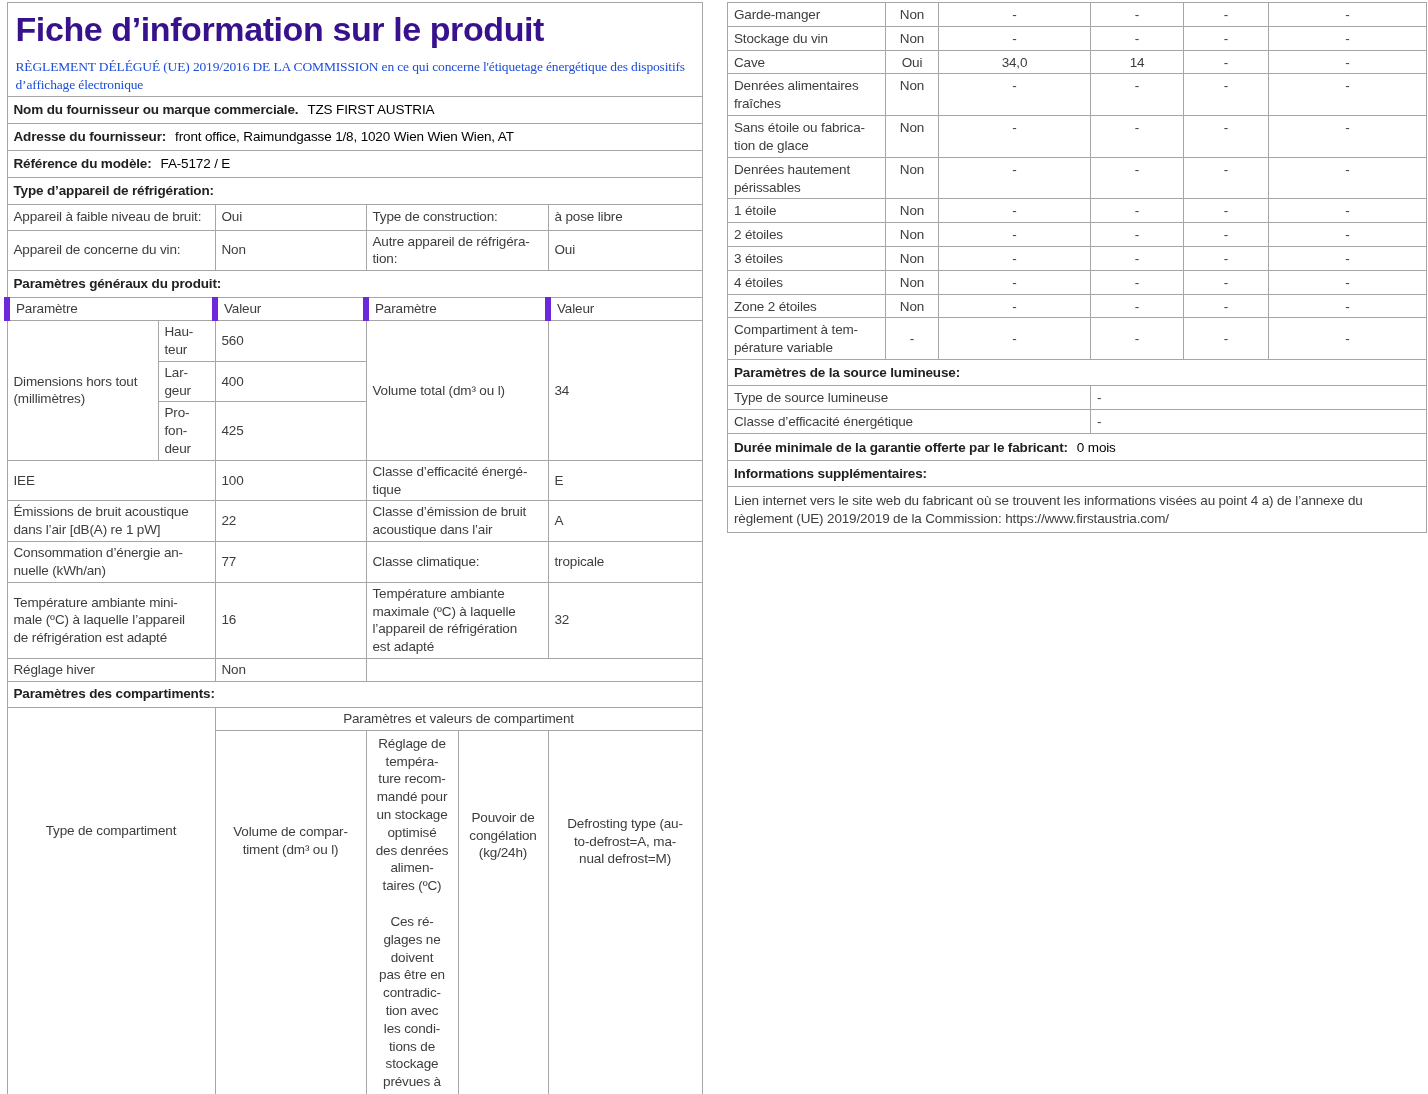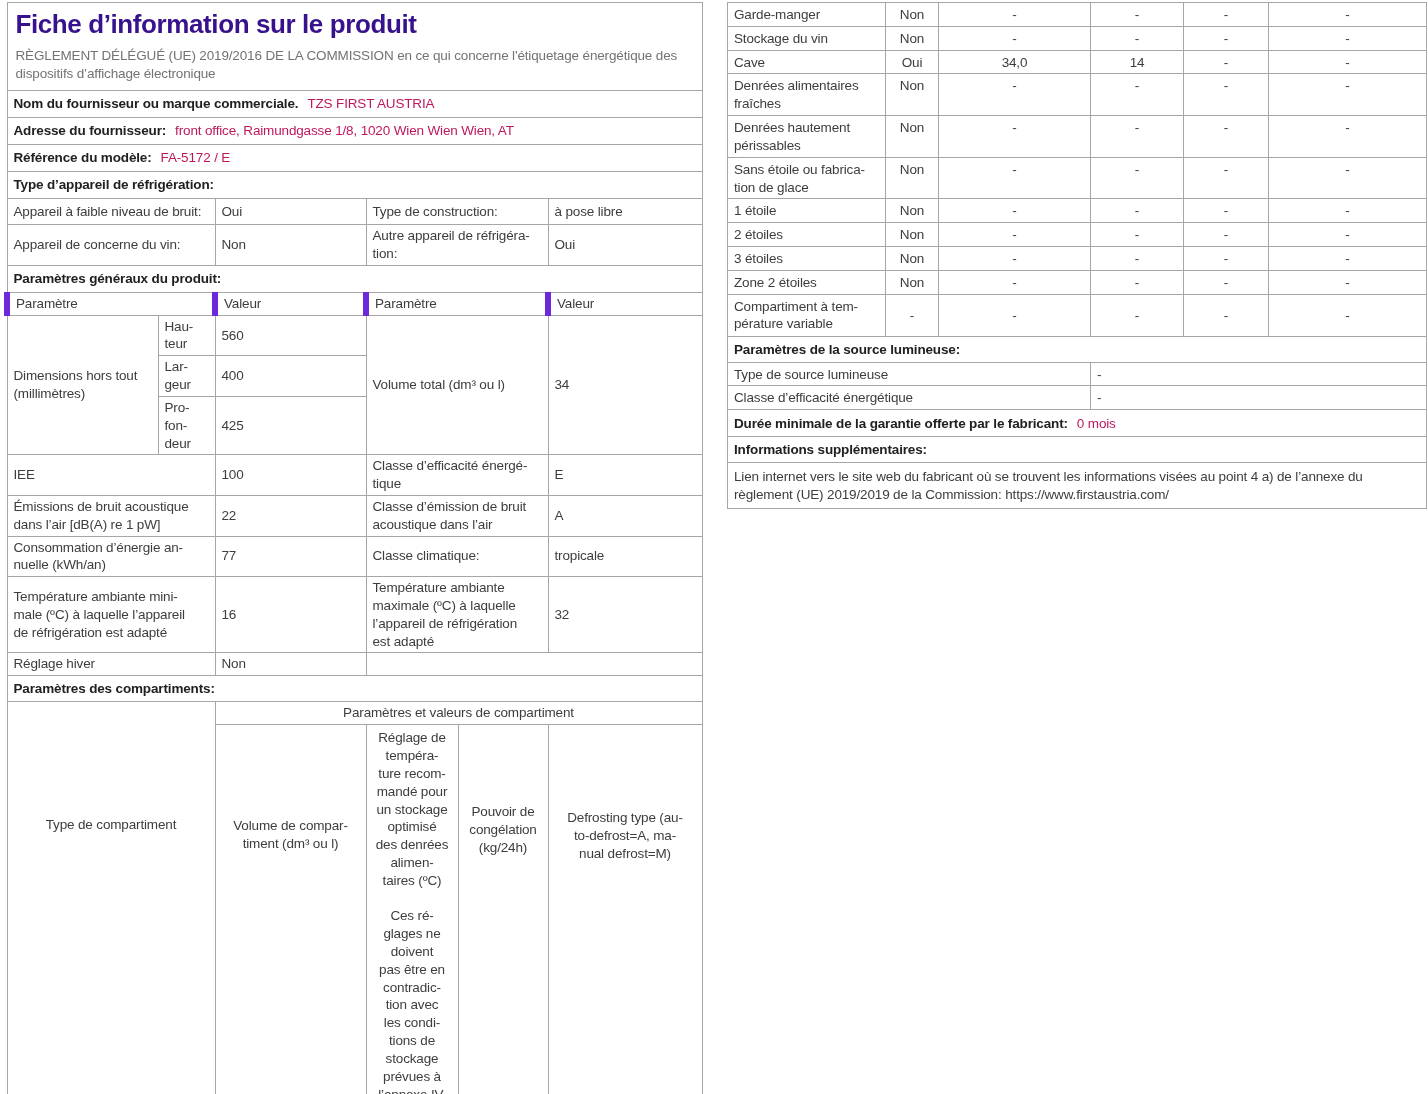--- a/index.html
+++ b/index.html
@@ -15,25 +15,25 @@
   td{
     border:1px solid #a6a6a6;
     padding:2px 6px;
     font-size:13.5px;line-height:1.32;
     vertical-align:middle;
     overflow:hidden;
   }
   .pre{white-space:pre-line;}
   .bold{font-weight:bold;color:#212121;}
   .title{
-    font-size:26px;font-weight:bold;color:#38128C;
+    font-size:34px;font-weight:bold;color:#38128C;
     letter-spacing:-0.4px;padding:2px 2px 6px 2px;
   }
-  .subtitle{color:#737373;padding:0 2px;}
-  .inline-val{margin-left:9px;font-weight:normal;color:#be185d;}
+  .subtitle{color:#1d4ed8;padding:0 2px;font-family:Liberation Serif, serif;}
+  .inline-val{margin-left:9px;font-weight:normal;color:#000000;}
   .center{text-align:center;}
   .vtop{vertical-align:top;}
   .rt td{vertical-align:top;padding-top:3px;}
   .rt .val{text-align:center;}
   .hdr-row td{border-left:6px solid #6d28d9;}
 </style>
 </head>
 <body>
 
 <div class="panel panel-left">
@@ -242,55 +242,63 @@
     <tr style="height:39px">
       <td class="pre">Denrées alimentaires
 fraîches</td>
       <td class="val">Non</td>
       <td class="val">-</td>
       <td class="val">-</td>
       <td class="val">-</td>
       <td class="val">-</td>
     </tr>
     <tr style="height:39px">
+      <td class="pre">Sans étoile ou fabrica-
+tion de glace</td>
+      <td class="val">Non</td>
+      <td class="val">-</td>
+      <td class="val">-</td>
+      <td class="val">-</td>
+      <td class="val">-</td>
+    </tr>
+    <tr style="height:39px">
       <td class="pre">Denrées hautement
 périssables</td>
       <td class="val">Non</td>
       <td class="val">-</td>
       <td class="val">-</td>
       <td class="val">-</td>
       <td class="val">-</td>
     </tr>
-    <tr style="height:39px">
-      <td class="pre">Sans étoile ou fabrica-
-tion de glace</td>
-      <td class="val">Non</td>
-      <td class="val">-</td>
-      <td class="val">-</td>
-      <td class="val">-</td>
-      <td class="val">-</td>
-    </tr>
     <tr style="height:21px">
       <td class="pre">1 étoile</td>
       <td class="val">Non</td>
       <td class="val">-</td>
       <td class="val">-</td>
       <td class="val">-</td>
       <td class="val">-</td>
     </tr>
     <tr style="height:21px">
       <td class="pre">2 étoiles</td>
       <td class="val">Non</td>
       <td class="val">-</td>
       <td class="val">-</td>
       <td class="val">-</td>
       <td class="val">-</td>
     </tr>
     <tr style="height:21px">
       <td class="pre">3 étoiles</td>
+      <td class="val">Non</td>
+      <td class="val">-</td>
+      <td class="val">-</td>
+      <td class="val">-</td>
+      <td class="val">-</td>
+    </tr>
+    <tr style="height:21px">
+      <td class="pre">4 étoiles</td>
       <td class="val">Non</td>
       <td class="val">-</td>
       <td class="val">-</td>
       <td class="val">-</td>
       <td class="val">-</td>
     </tr>
     <tr style="height:21px">
       <td class="pre">Zone 2 étoiles</td>
       <td class="val">Non</td>
       <td class="val">-</td>

